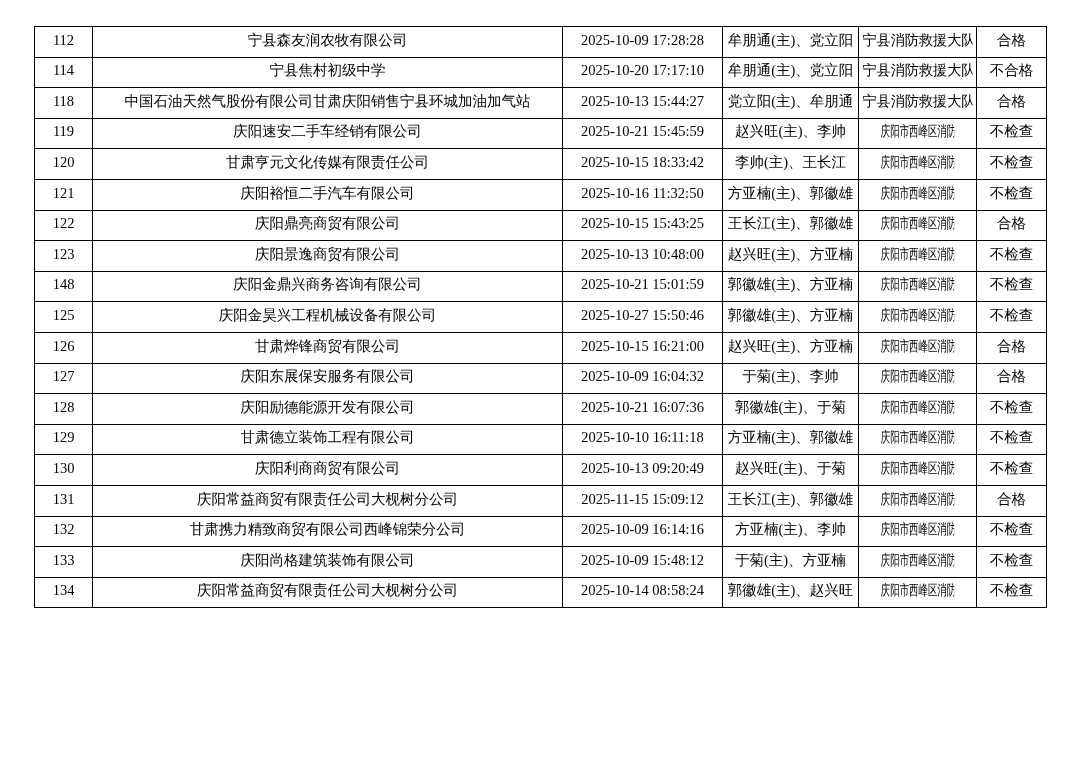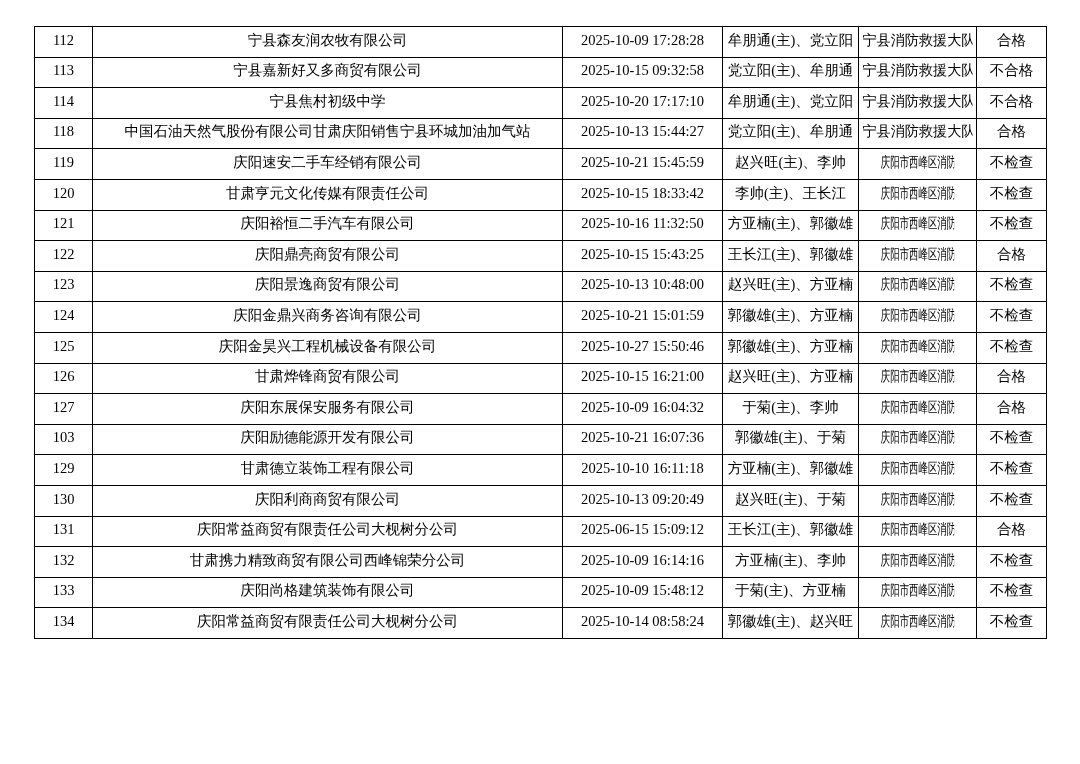--- a/index.html
+++ b/index.html
@@ -83,28 +83,20 @@
     <tbody id="rows-body">
         <tr>
           <td class="cell-index"><span>112</span></td>
           <td class="cell-name"><span>宁县森友润农牧有限公司</span></td>
           <td class="cell-time"><span>2025-10-09 17:28:28</span></td>
           <td class="cell-insp"><span>牟朋通(主)、党立阳</span></td>
           <td class="cell-unit"><span style="transform: scaleX(0.974138); transform-origin: center center; display: inline-block;">宁县消防救援大队</span></td>
           <td class="cell-res"><span>合格</span></td>
         </tr>
         <tr>
-          <td class="cell-index"><span>113</span></td>
-          <td class="cell-name"><span>宁县嘉新好又多商贸有限公司</span></td>
-          <td class="cell-time"><span>2025-10-15 09:32:58</span></td>
-          <td class="cell-insp"><span>党立阳(主)、牟朋通</span></td>
-          <td class="cell-unit"><span style="transform: scaleX(0.974138); transform-origin: center center; display: inline-block;">宁县消防救援大队</span></td>
-          <td class="cell-res"><span>不合格</span></td>
-        </tr>
-        <tr>
           <td class="cell-index"><span>114</span></td>
           <td class="cell-name"><span>宁县焦村初级中学</span></td>
           <td class="cell-time"><span>2025-10-20 17:17:10</span></td>
           <td class="cell-insp"><span>牟朋通(主)、党立阳</span></td>
           <td class="cell-unit"><span style="transform: scaleX(0.974138); transform-origin: center center; display: inline-block;">宁县消防救援大队</span></td>
           <td class="cell-res"><span>不合格</span></td>
         </tr>
         <tr>
           <td class="cell-index"><span>118</span></td>
           <td class="cell-name"><span>中国石油天然气股份有限公司甘肃庆阳销售宁县环城加油加气站</span></td>
@@ -147,21 +139,21 @@
         </tr>
         <tr>
           <td class="cell-index"><span>123</span></td>
           <td class="cell-name"><span>庆阳景逸商贸有限公司</span></td>
           <td class="cell-time"><span>2025-10-13 10:48:00</span></td>
           <td class="cell-insp"><span>赵兴旺(主)、方亚楠</span></td>
           <td class="cell-unit"><span style="transform: scaleX(0.649425); transform-origin: center center; display: inline-block;">庆阳市西峰区消防救援大队</span></td>
           <td class="cell-res"><span>不检查</span></td>
         </tr>
         <tr>
-          <td class="cell-index"><span>124</span></td>
+          <td class="cell-index"><span>148</span></td>
           <td class="cell-name"><span>庆阳金鼎兴商务咨询有限公司</span></td>
           <td class="cell-time"><span>2025-10-21 15:01:59</span></td>
           <td class="cell-insp"><span>郭徽雄(主)、方亚楠</span></td>
           <td class="cell-unit"><span style="transform: scaleX(0.649425); transform-origin: center center; display: inline-block;">庆阳市西峰区消防救援大队</span></td>
           <td class="cell-res"><span>不检查</span></td>
         </tr>
         <tr>
           <td class="cell-index"><span>125</span></td>
           <td class="cell-name"><span>庆阳金昊兴工程机械设备有限公司</span></td>
           <td class="cell-time"><span>2025-10-27 15:50:46</span></td>
@@ -179,21 +171,21 @@
         </tr>
         <tr>
           <td class="cell-index"><span>127</span></td>
           <td class="cell-name"><span>庆阳东展保安服务有限公司</span></td>
           <td class="cell-time"><span>2025-10-09 16:04:32</span></td>
           <td class="cell-insp"><span>于菊(主)、李帅</span></td>
           <td class="cell-unit"><span style="transform: scaleX(0.649425); transform-origin: center center; display: inline-block;">庆阳市西峰区消防救援大队</span></td>
           <td class="cell-res"><span>合格</span></td>
         </tr>
         <tr>
-          <td class="cell-index"><span>103</span></td>
+          <td class="cell-index"><span>128</span></td>
           <td class="cell-name"><span>庆阳励德能源开发有限公司</span></td>
           <td class="cell-time"><span>2025-10-21 16:07:36</span></td>
           <td class="cell-insp"><span>郭徽雄(主)、于菊</span></td>
           <td class="cell-unit"><span style="transform: scaleX(0.649425); transform-origin: center center; display: inline-block;">庆阳市西峰区消防救援大队</span></td>
           <td class="cell-res"><span>不检查</span></td>
         </tr>
         <tr>
           <td class="cell-index"><span>129</span></td>
           <td class="cell-name"><span>甘肃德立装饰工程有限公司</span></td>
           <td class="cell-time"><span>2025-10-10 16:11:18</span></td>
@@ -205,21 +197,21 @@
           <td class="cell-index"><span>130</span></td>
           <td class="cell-name"><span>庆阳利商商贸有限公司</span></td>
           <td class="cell-time"><span>2025-10-13 09:20:49</span></td>
           <td class="cell-insp"><span>赵兴旺(主)、于菊</span></td>
           <td class="cell-unit"><span style="transform: scaleX(0.649425); transform-origin: center center; display: inline-block;">庆阳市西峰区消防救援大队</span></td>
           <td class="cell-res"><span>不检查</span></td>
         </tr>
         <tr>
           <td class="cell-index"><span>131</span></td>
           <td class="cell-name"><span>庆阳常益商贸有限责任公司大枧树分公司</span></td>
-          <td class="cell-time"><span>2025-06-15 15:09:12</span></td>
+          <td class="cell-time"><span>2025-11-15 15:09:12</span></td>
           <td class="cell-insp"><span>王长江(主)、郭徽雄</span></td>
           <td class="cell-unit"><span style="transform: scaleX(0.649425); transform-origin: center center; display: inline-block;">庆阳市西峰区消防救援大队</span></td>
           <td class="cell-res"><span>合格</span></td>
         </tr>
         <tr>
           <td class="cell-index"><span>132</span></td>
           <td class="cell-name"><span>甘肃携力精致商贸有限公司西峰锦荣分公司</span></td>
           <td class="cell-time"><span>2025-10-09 16:14:16</span></td>
           <td class="cell-insp"><span>方亚楠(主)、李帅</span></td>
           <td class="cell-unit"><span style="transform: scaleX(0.649425); transform-origin: center center; display: inline-block;">庆阳市西峰区消防救援大队</span></td>

